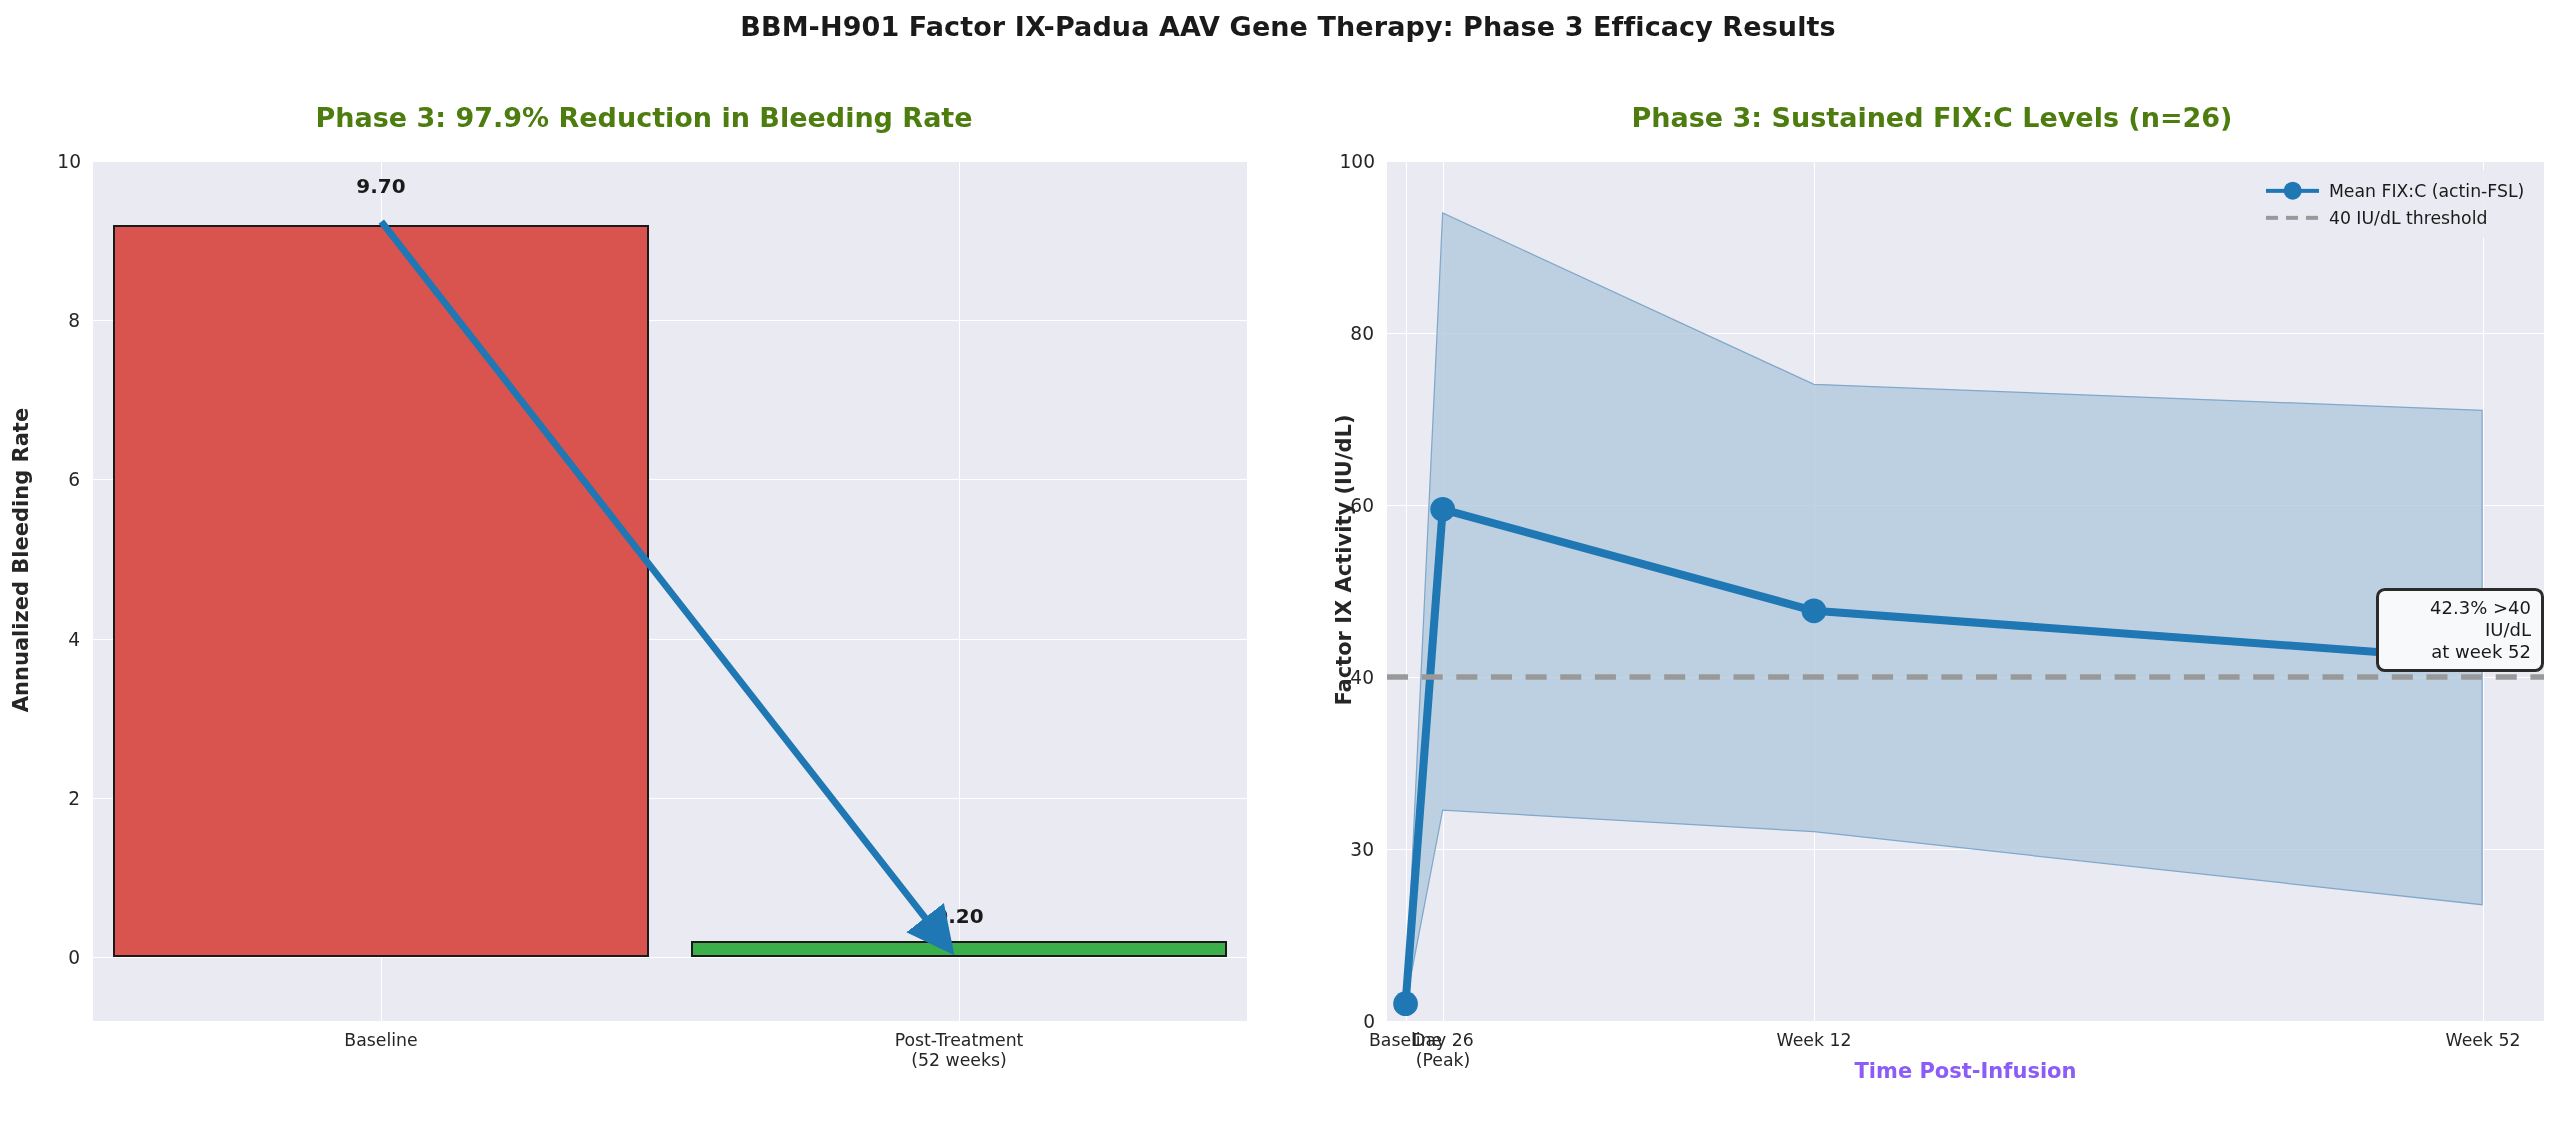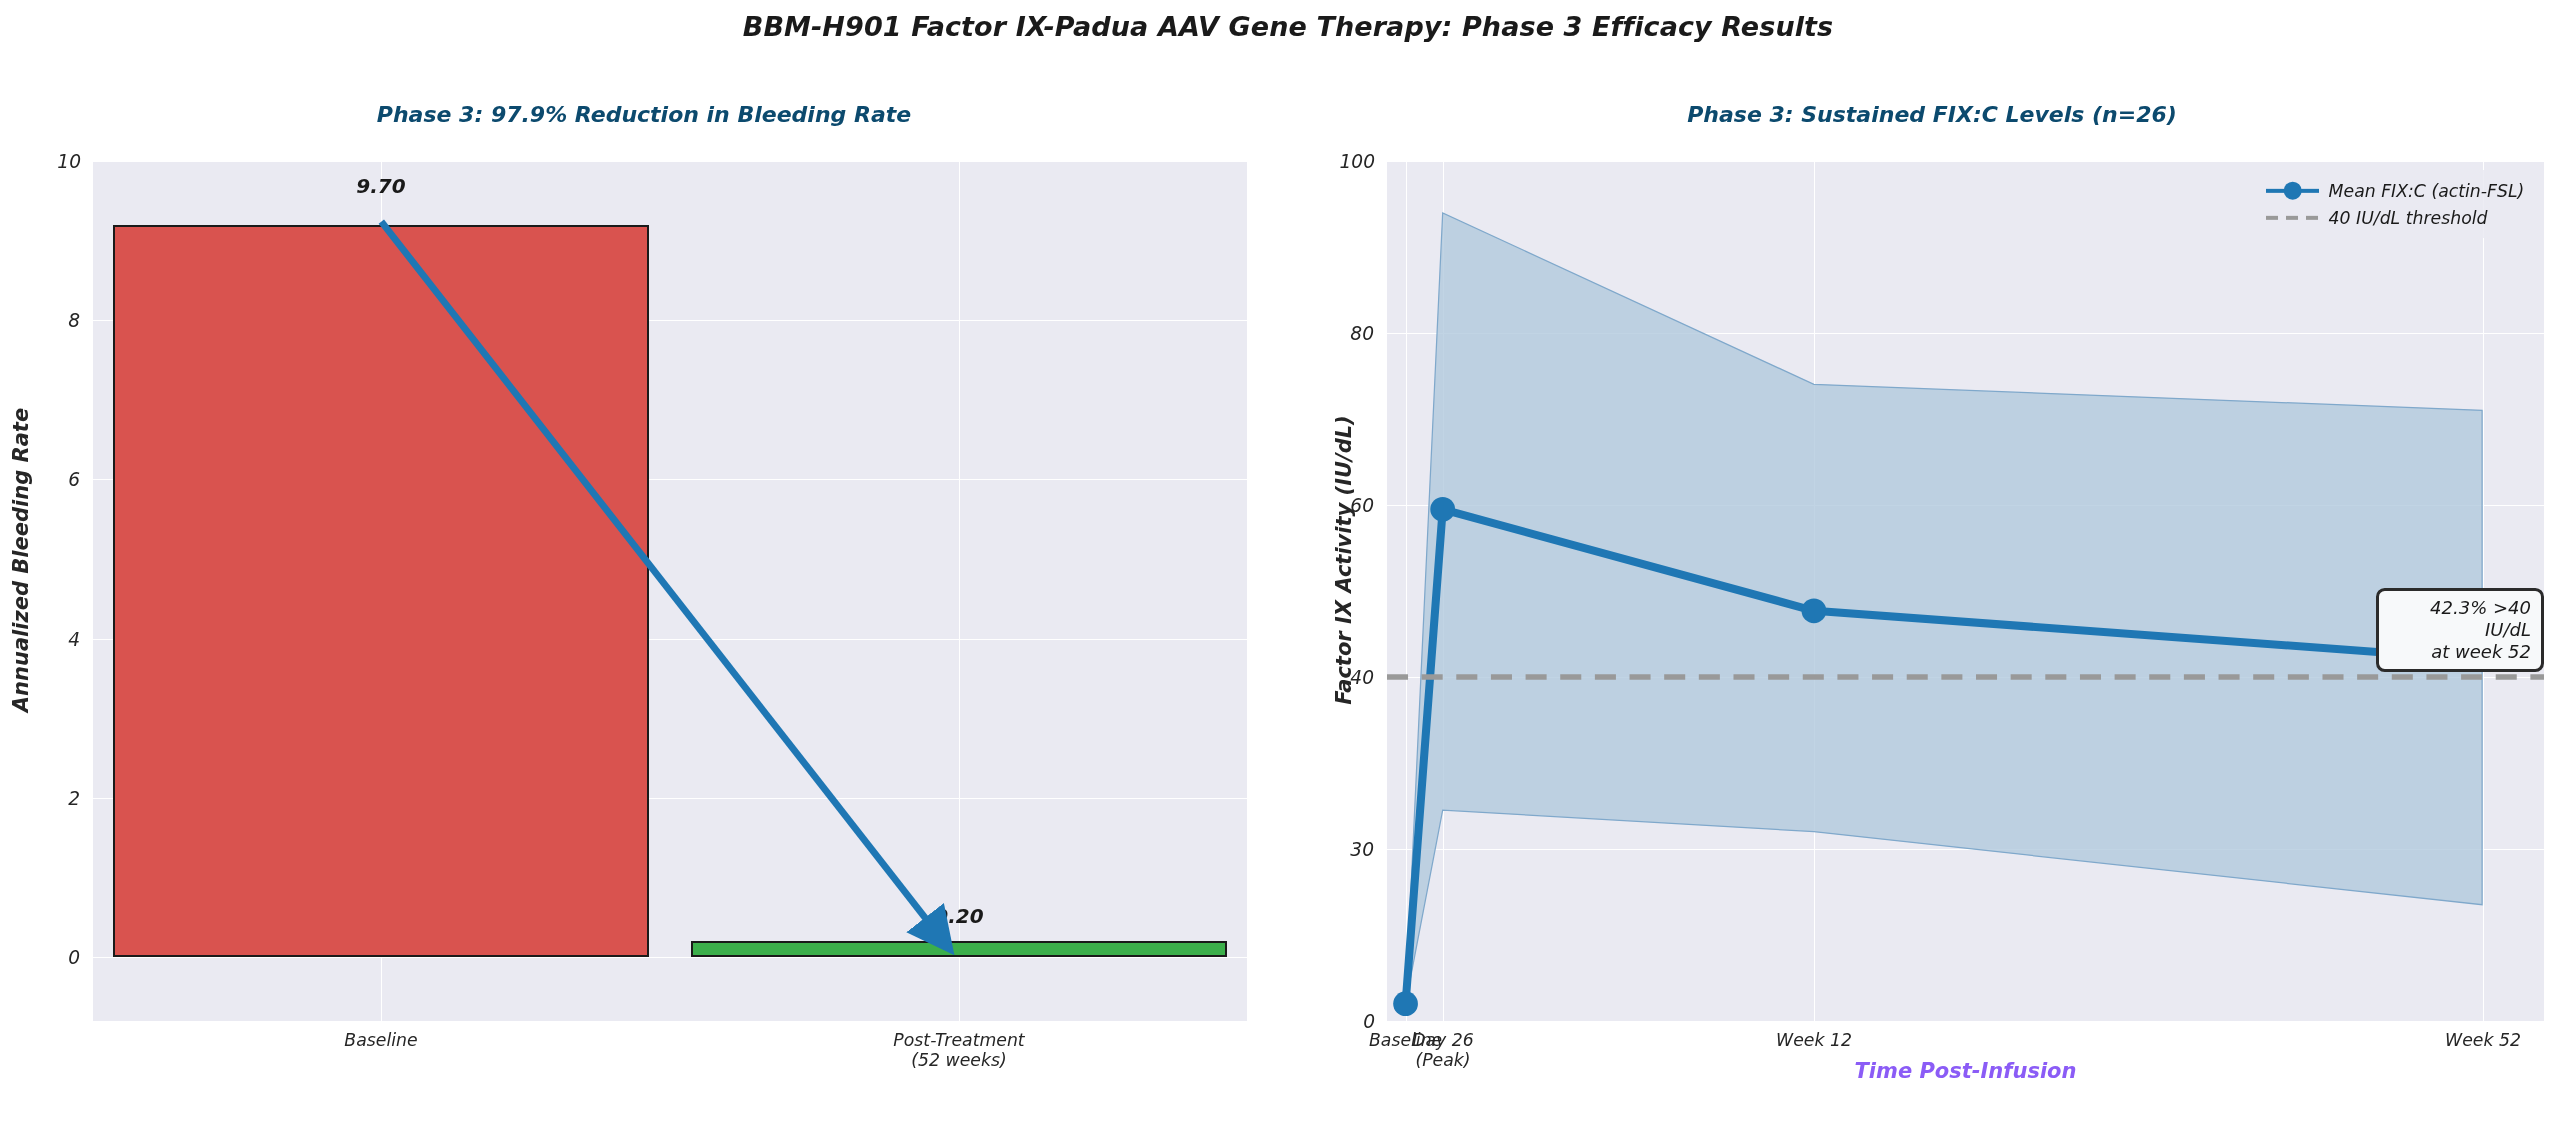--- a/index.html
+++ b/index.html
@@ -2,33 +2,33 @@
 <html style="font-size:10px"><head>
 <meta charset="utf-8">
 <style>
   * { box-sizing: border-box; margin: 0; padding: 0; }
   html, body {
     width: 2576px; height: 1122px;
     background: #ffffff;
     font-family: "DejaVu Sans", sans-serif;
     overflow: hidden;
   }
-  #figure { position: relative; width: 2060px; height: 1122px; background:#ffffff;font-style:italic; }
+  #figure { position: relative; width: 2060px; height: 1122px; background:#ffffff; }
 
   .suptitle {
     position: absolute; left: 0; top: 11px; width: 2576px;
     text-align: center;
     font-size: 27px; font-weight: bold; color: #1a1a1a;
     letter-spacing: 0.1px;
   }
 
   .panel { position: absolute; }
   .panel-title {
     position: absolute; top: 0; width: 100%;
-    text-align: center; font-size: 22px; font-weight: bold; color: #0c4a6e;
+    text-align: center; font-size: 27px; font-weight: bold; color: #4d7c0f;
   }
 
   .axes {
     position: absolute;
     background: #EAEAF2;
     overflow: visible;
   }
   .axes-clip { position:absolute; inset:0; overflow:hidden; }
 
   .gridline-h { position: absolute; left: 0; width: 100%; height: 1.2px; background: #ffffff; }

